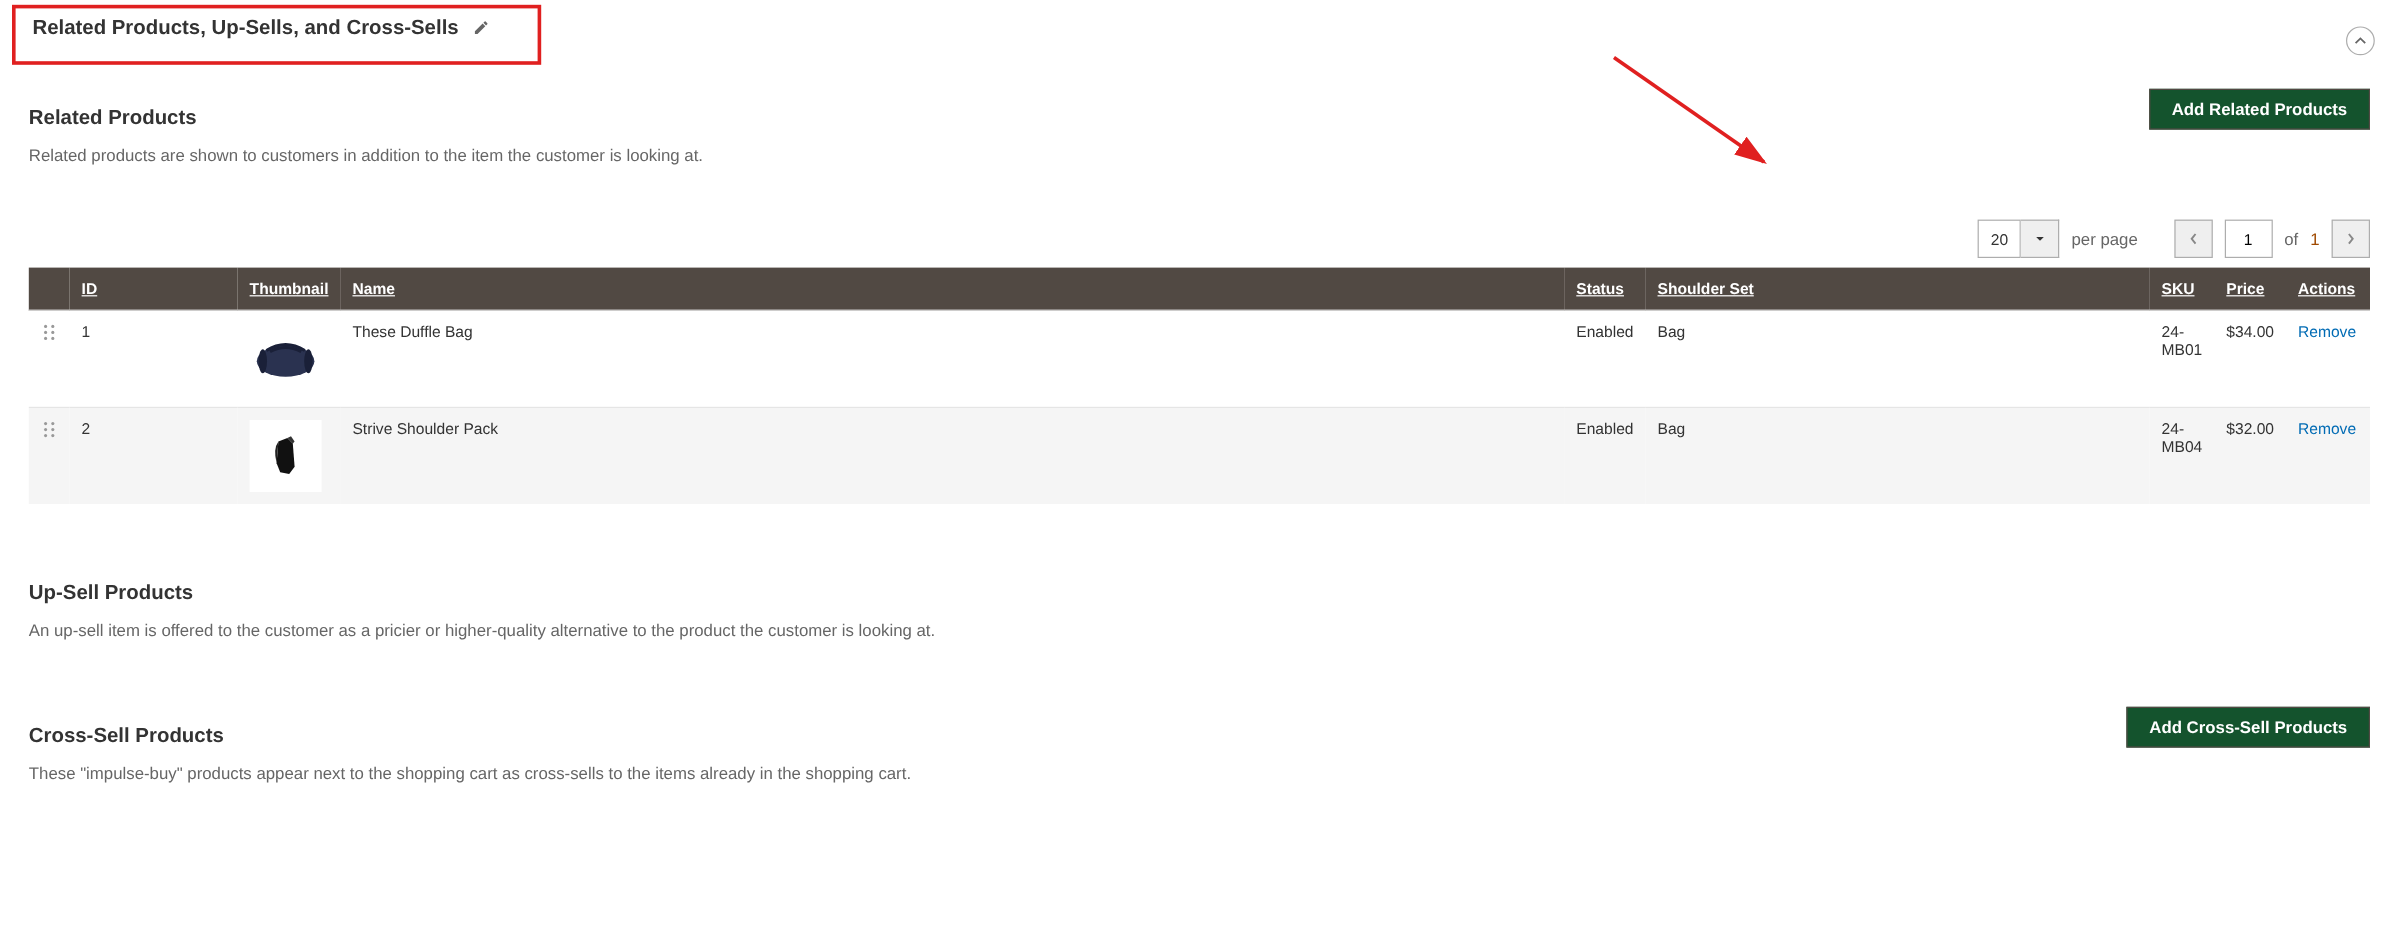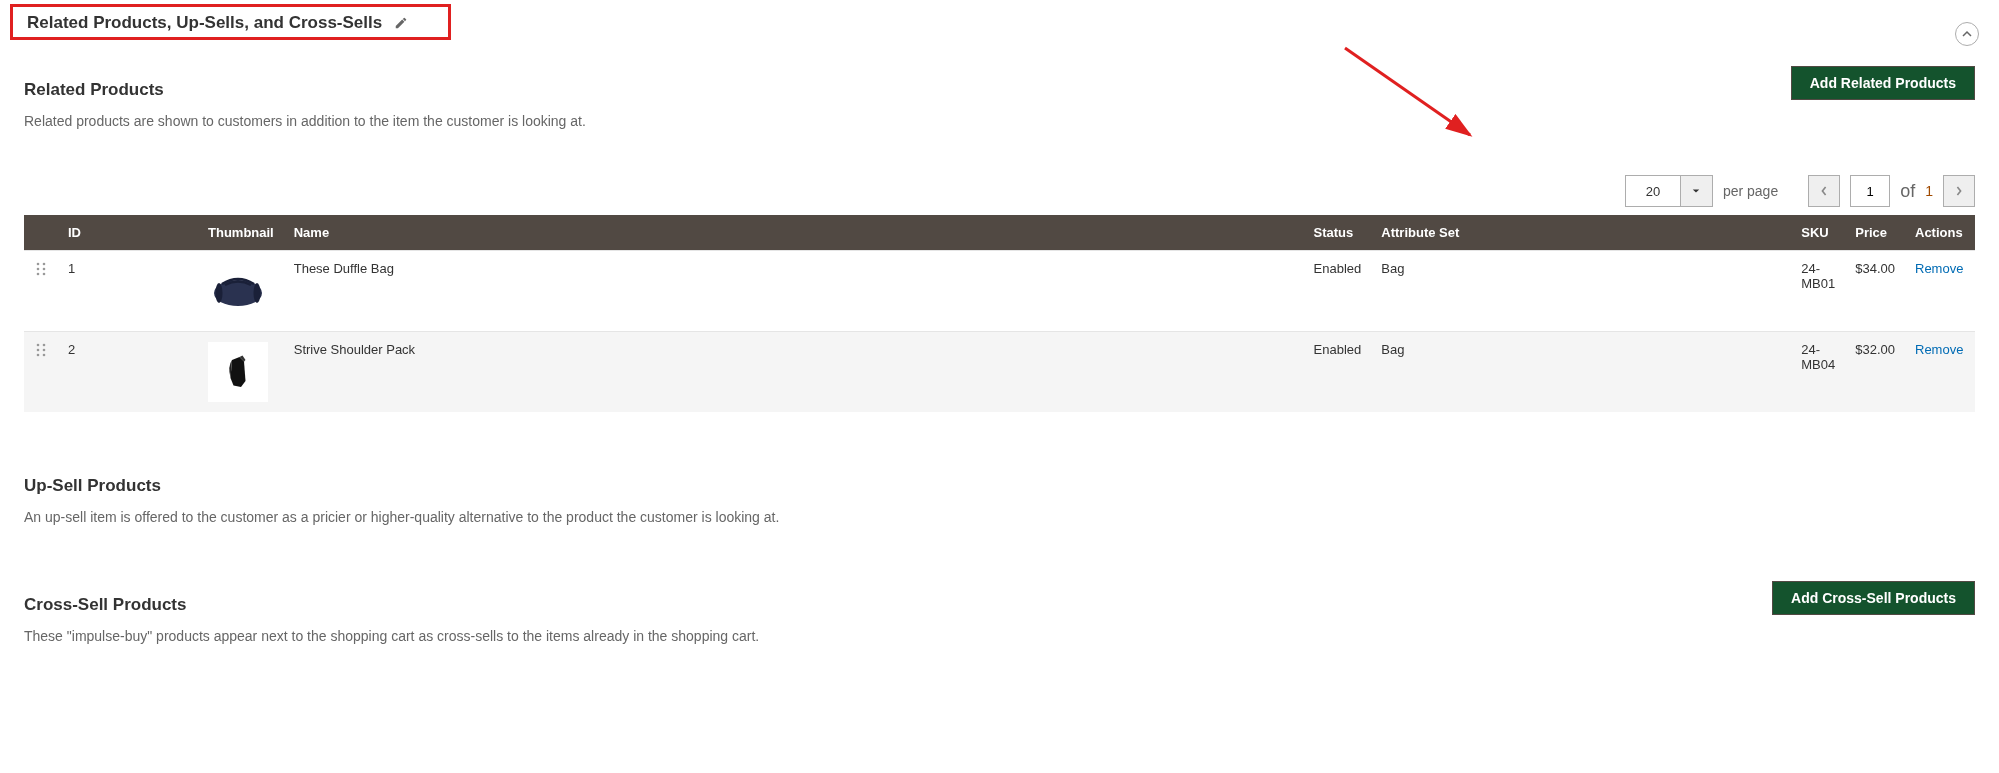--- a/index.html
+++ b/index.html
@@ -15,21 +15,21 @@
 
   
   .section-header-row {
     display: flex;
     align-items: flex-start;
     justify-content: space-between;
     margin-top: 4px;
   }
   .section-header-box {
     border: 3px solid #e02020;
-    padding: 6px 40px 4px 14px;
+    padding: 6px 40px 18px 14px;
     display: inline-flex;
     align-items: center;
   }
   .section-header-title {
     font-size: 17px;
     font-weight: 600;
     color: #333;
     margin-right: 12px;
   }
   .pencil-icon {
@@ -93,21 +93,21 @@
   .pager-row {
     display: flex;
     justify-content: flex-end;
     align-items: center;
     gap: 10px;
     margin-top: 40px;
     margin-bottom: 8px;
   }
   .page-size-wrap { display: flex; align-items: stretch; }
   .page-size-input {
-    width: 56px;
+    width: 36px;
     height: 32px;
     border: 1px solid #adadad;
     text-align: center;
     font-size: 13px;
     color: #333;
   }
   .page-size-btn {
     width: 32px;
     height: 32px;
     border: 1px solid #adadad;
@@ -131,32 +131,33 @@
     cursor: pointer;
   }
   .pager-btn svg { width: 8px; height: 12px; }
   .page-input {
     width: 40px;
     height: 32px;
     border: 1px solid #adadad;
     text-align: center;
     font-size: 13px;
   }
-  .of-label { color: #666; font-size: 18px; }
+  .of-label { color: #666; font-size: 14px; }
   .of-count { color: #a04a00; font-size: 14px; }
 
   
   .grid { width: 100%; border-collapse: collapse; }
   .grid thead th {
     background: #514943;
     color: #fff;
     font-weight: 600;
     font-size: 13px;
     text-align: left;
     padding: 10px 10px;
+    text-decoration: underline;
   }
   .grid tbody td {
     padding: 10px 10px;
     font-size: 13px;
     color: #333;
     vertical-align: top;
     border-top: 1px solid #e5e5e5;
   }
   .grid tbody tr.even td { background: #f5f5f5; }
   .col-drag { width: 34px; text-align: center; }
@@ -258,21 +259,21 @@
   </div>
 
   <table class="grid">
     <thead>
       <tr>
         <th class="col-drag"></th>
         <th class="col-id">ID</th>
         <th class="col-thumb">Thumbnail</th>
         <th class="col-name">Name</th>
         <th class="col-status">Status</th>
-        <th class="col-attr">Attribute Set</th>
+        <th class="col-attr">Shoulder Set</th>
         <th class="col-sku">SKU</th>
         <th class="col-price">Price</th>
         <th class="col-actions">Actions</th>
       </tr>
     </thead>
     <tbody>
       <tr>
         <td class="col-drag">
           <span class="drag-handle">
             <svg viewBox="0 0 12 16" fill="#999">

